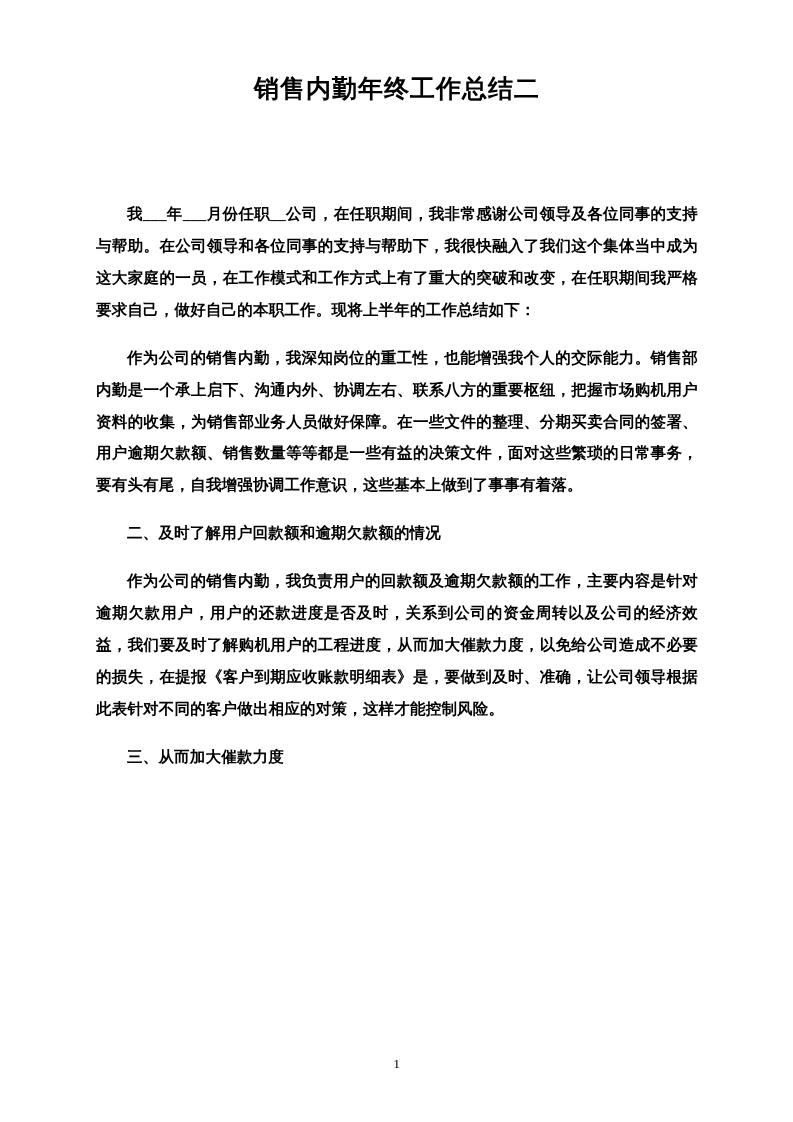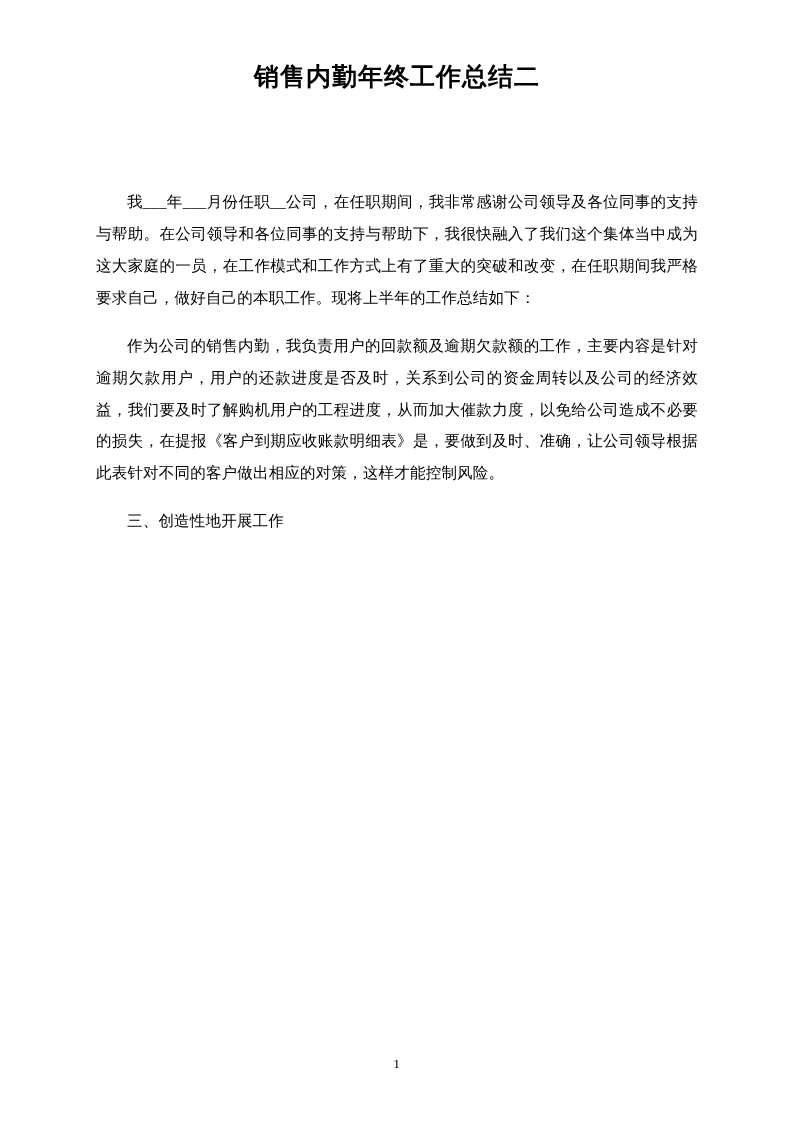--- a/index.html
+++ b/index.html
@@ -20,21 +20,21 @@
     box-sizing: border-box;
     overflow: hidden;
   }
   .content {
     position: absolute;
     left: 96px;
     top: 0;
     width: 602px;
   }
   .doc-title {
-    margin: 4px;
+    margin: 16px;
     padding-top: 55px;
     font-family: "DejaVu Sans", "Liberation Sans", sans-serif;
     font-size: 25px;
     font-weight: bold;
     letter-spacing: 1px;
     line-height: 1.4;
     text-align: center;
     color: #000000;
   }
   .body-block {
@@ -44,20 +44,21 @@
     margin: 0 0 0 0;
     font-size: 15.5px;
     line-height: 2.06;
     text-align: justify;
     text-justify: inter-ideograph;
     letter-spacing: 0.2px;
     color: #000000;
   }
   p.indent {
     text-indent: 2em;
+    font-weight: bold;
   }
   p.spaced {
     margin-top: 16px;
   }
   .page-number {
     position: absolute;
     left: 0;
     right: 0;
     top: 1056px;
     text-align: center;
@@ -72,25 +73,27 @@
 
   <div class="content">
 
     <h1 class="doc-title">销售内勤年终工作总结二</h1>
 
     <div class="body-block">
 
       <p class="para indent">我___年___月份任职__公司，在任职期间，我非常感谢公司领导及各位同事的支持与帮助。在公司领导和各位同事的支持与帮助下，我很快融入了我们这个集体当中成为这大家庭的一员，在工作模式和工作方式上有了重大的突破和改变，在任职期间我严格要求自己，做好自己的本职工作。现将上半年的工作总结如下：</p>
 
 
+      <p class="para indent spaced">作为公司的销售内勤，我深知岗位的重工性，也能增强我个人的交际能力。销售部内勤是一个承上启下、沟通内外、协调左右、联系八方的重要枢纽，把握市场购机用户资料的收集，为销售部业务人员做好保障。在一些文件的整理、分期买卖合同的签署、用户逾期欠款额、销售数量等等都是一些有益的决策文件，面对这些繁琐的日常事务，要有头有尾，自我增强协调工作意识，这些基本上做到了事事有着落。</p>
 
+      <p class="para indent spaced">二、及时了解用户回款额和逾期欠款额的情况</p>
 
       <p class="para indent spaced">作为公司的销售内勤，我负责用户的回款额及逾期欠款额的工作，主要内容是针对逾期欠款用户，用户的还款进度是否及时，关系到公司的资金周转以及公司的经济效益，我们要及时了解购机用户的工程进度，从而加大催款力度，以免给公司造成不必要的损失，在提报《客户到期应收账款明细表》是，要做到及时、准确，让公司领导根据此表针对不同的客户做出相应的对策，这样才能控制风险。</p>
 
-      <p class="para indent spaced">三、创造性地开展工作</p>
+      <p class="para indent spaced">三、从而加大催款力度</p>
 
 
     </div>
   </div>
 
   <div class="page-number">1</div>
 
 </div>
 
 </body></html>

